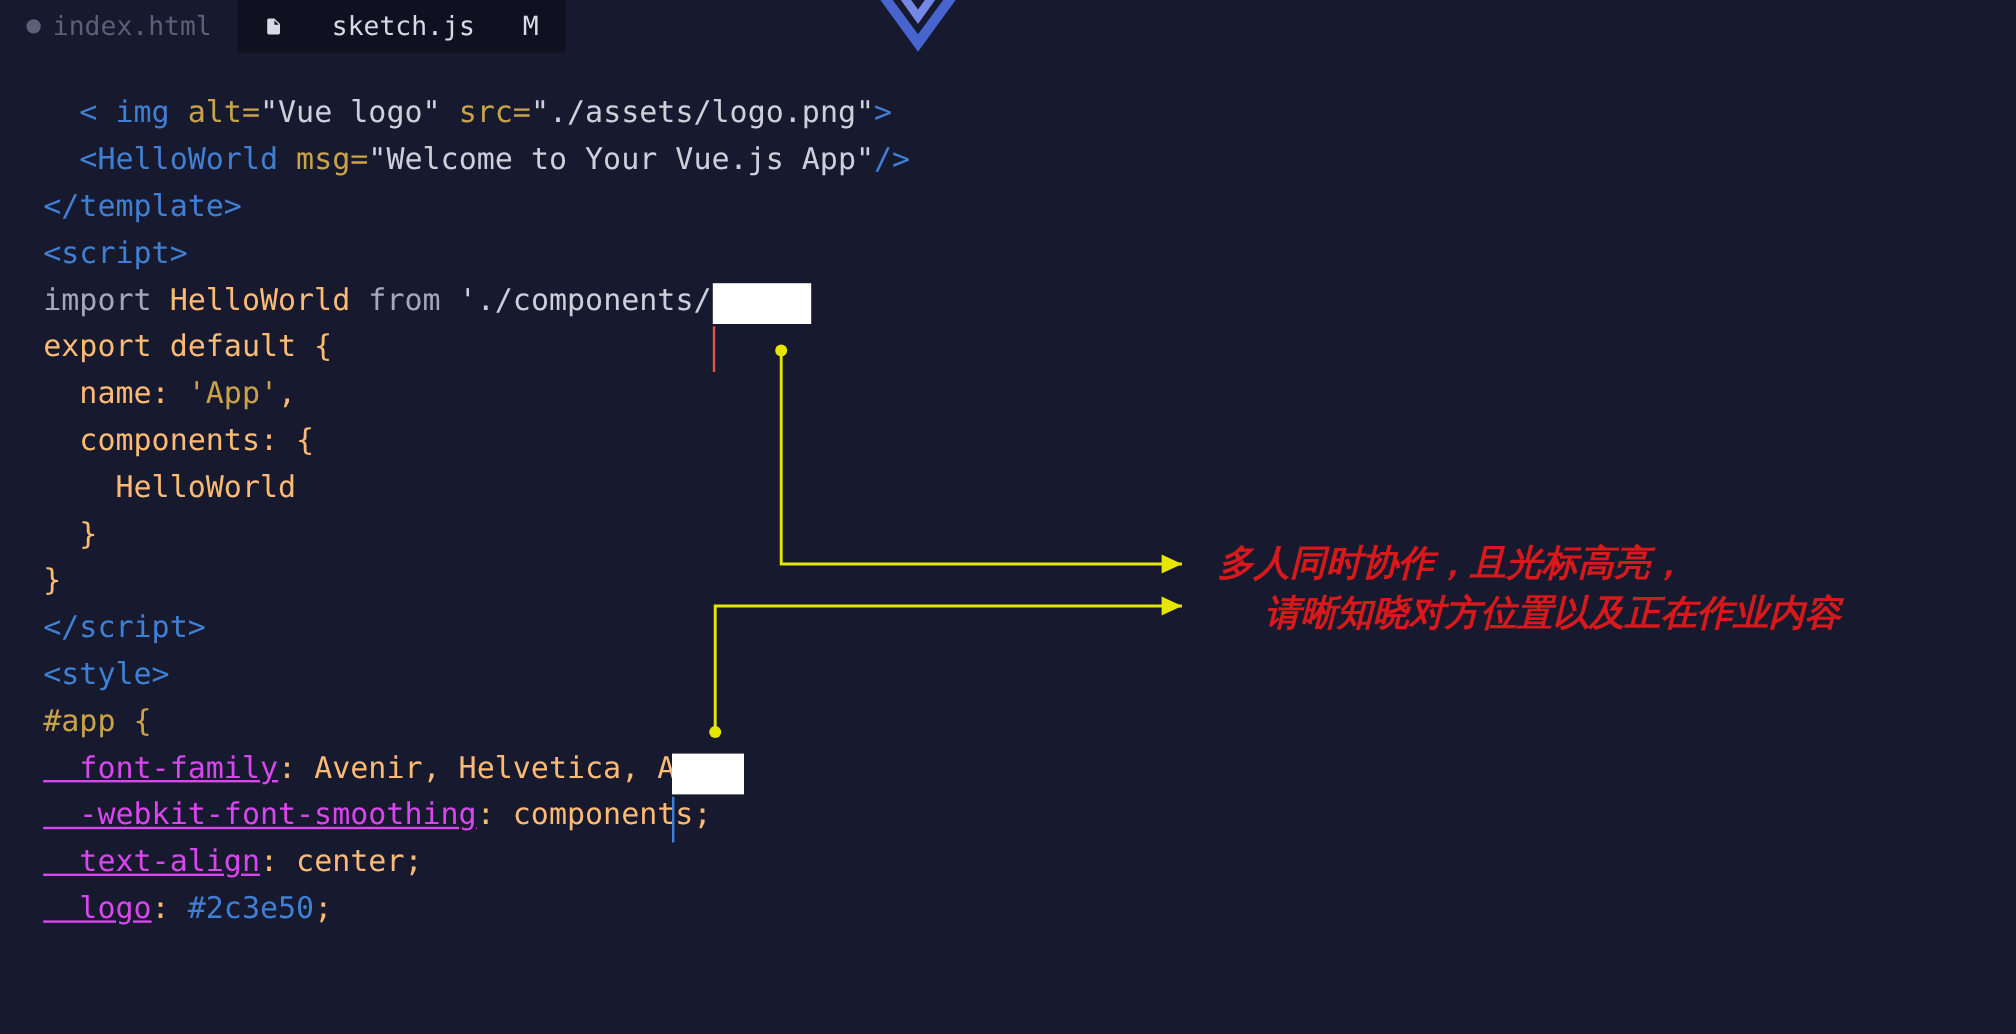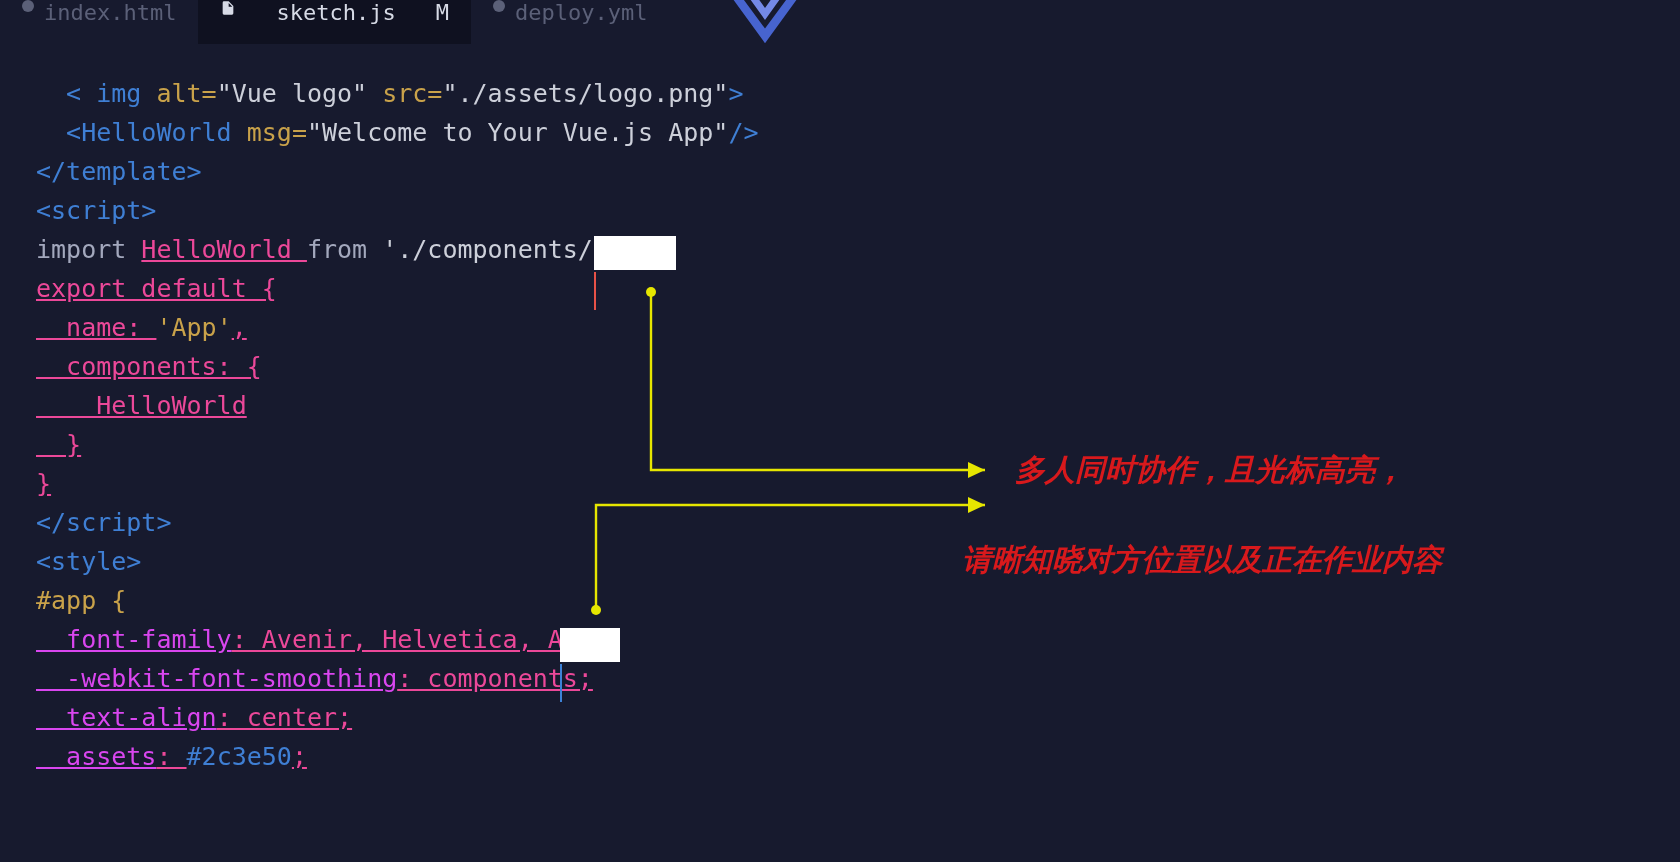--- a/index.html
+++ b/index.html
@@ -1,33 +1,33 @@
 <!DOCTYPE html>
 <html><head>
 <meta charset="utf-8">
 <style>
   * { box-sizing: border-box; margin: 0; padding: 0; }
   html, body { width: 1680px; height: 862px; background: #171a2e; overflow: hidden; }
   body { font-family: "Menlo", "Consolas", monospace; position: relative; }
 
   
   .tabbar { display: flex; height: 44px; align-items: stretch; background: #171a2e; }
-  .tab { display: flex; gap: 10px; padding: 0 22px; font-size: 22px; color: #5b6078; cursor: pointer; }
+  .tab { display: flex; align-items: center; gap: 10px; padding: 0 22px; font-size: 22px; color: #5b6078; cursor: pointer; }
   .tab.active { background: #0f1120; color: #d7dbe6; gap: 40px; }
   .tab .dot { width: 12px; height: 12px; border-radius: 50%; background: #5b6078; flex: 0 0 auto; }
   .tab .fileicon { width: 16px; height: 16px; flex: 0 0 auto; }
   .tab .modmark { color: #d7dbe6; }
 
   
   .editor { position: absolute; left: 0; top: 44px; right: 0; bottom: 0; padding: 30px 36px 0 36px; font-size: 25px; line-height: 39px; }
   .line { white-space: pre; }
   .tag   { color: #3f7fd4; }
   .attr  { color: #c9a24a; }
   .str   { color: #cdd0da; }
-  .plain { color: #ec4899; text-decoration: underline; }
+  .plain { color: #fdba74; }
   .pale  { color: #a3a8bd; margin-top: 45px; }
   .prop  { color: #d946ef; text-decoration: underline; }
   .num   { color: #3f7fd4; margin-top: 38px; }
 
   
   .cursor { position: absolute; width: 2px; background: currentColor; }
   .cursor .flag { position: absolute; top: -36px; left: 0; padding: 2px 8px; font-size: 22px; color: #fff; white-space: nowrap; background: currentColor; }
   .cursor .flag span { color: #fff; }
   .cursor.red  { color: #e75248; }
   .cursor.blue { color: #3d82d8; }
@@ -51,24 +51,20 @@
     <span class="dot"></span>
     <span>index.html</span>
   </div>
   <div class="tab active">
     <svg class="fileicon" viewBox="0 0 24 24">
         <path fill="#d7dbe6" d="M13 2H6a2 2 0 0 0-2 2v16a2 2 0 0 0 2 2h12a2 2 0 0 0 2-2V9l-7-7zm0 2.5L18.5 10H13V4.5z"></path>
       </svg>
     <span>sketch.js</span>
     <span class="modmark">M</span>
   </div>
-  <div class="tab">
-    <span class="dot"></span>
-    <span>deploy.yml</span>
-  </div>
 </div>
 
 <svg class="logo" viewBox="0 0 100 70">
   <path d="M10 0 L50 55 L90 0 L78 0 L50 38 L22 0 Z" fill="#4a68d8"></path>
   <path d="M30 0 L50 28 L70 0 L60 0 L50 14 L40 0 Z" fill="#7a8ff0"></path>
 </svg>
 
 <div class="editor">
   <div class="line"><span class="tag">  &lt; </span><span class="tag">img</span><span class="attr"> alt=</span><span class="str">"Vue logo"</span><span class="attr"> src=</span><span class="str">"./assets/logo.png"</span><span class="tag">&gt;</span></div>
   <div class="line"><span class="tag">  &lt;HelloWorld</span><span class="attr"> msg=</span><span class="str">"Welcome to Your Vue.js App"</span><span class="tag">/&gt;</span></div>
@@ -80,34 +76,34 @@
   <div class="line"><span class="plain">  components: {</span></div>
   <div class="line"><span class="plain">    HelloWorld</span></div>
   <div class="line"><span class="plain">  }</span></div>
   <div class="line"><span class="plain">}</span></div>
   <div class="line"><span class="tag">&lt;/script&gt;</span></div>
   <div class="line"><span class="tag">&lt;style&gt;</span></div>
   <div class="line"><span class="attr">#app {</span></div>
   <div class="line"><span class="prop">  font-family</span><span class="plain">: Avenir, Helvetica, A</span></div>
   <div class="line"><span class="prop">  -webkit-font-smoothing</span><span class="plain">: components;</span></div>
   <div class="line"><span class="prop">  text-align</span><span class="plain">: center;</span></div>
-  <div class="line"><span class="prop">  assets</span><span class="plain">: </span><span class="num">#2c3e50</span><span class="plain">;</span></div>
+  <div class="line"><span class="prop">  logo</span><span class="plain">: </span><span class="num">#2c3e50</span><span class="plain">;</span></div>
 </div>
 
 <div class="cursor red" style="left:594px; top:272px; height:38px;">
   <div class="flag"><span>曾小东</span></div>
 </div>
 <div class="cursor blue" style="left:560px; top:664px; height:38px;">
   <div class="flag"><span>陈浩</span></div>
 </div>
 
 <div class="overlay">
   <svg class="conn">
     <circle cx="651" cy="292" r="5"></circle>
     <path d="M651 292 L651 470 L985 470"></path>
     <polygon points="985,470 968,462 968,478"></polygon>
     <circle cx="596" cy="610" r="5"></circle>
     <path d="M596 610 L596 505 L985 505"></path>
     <polygon points="985,505 968,497 968,513"></polygon>
   </svg>
   <div class="anno-text" style="left:1015px; top:448px;">多人同时协作，且光标高亮，</div>
-  <div class="anno-text" style="left:962px; top:490px;margin-top:48px;">请晰知晓对方位置以及正在作业内容</div>
+  <div class="anno-text" style="left:1054px; top:490px;">请晰知晓对方位置以及正在作业内容</div>
 </div>
 
 </body></html>

